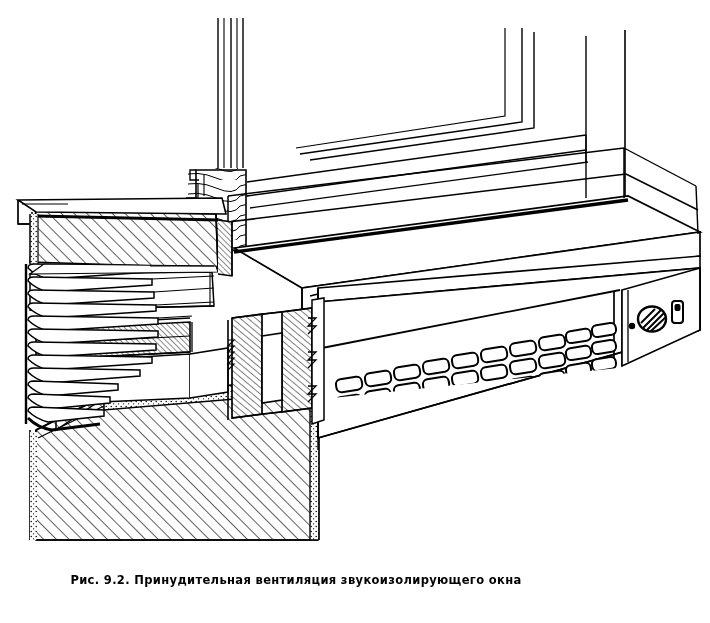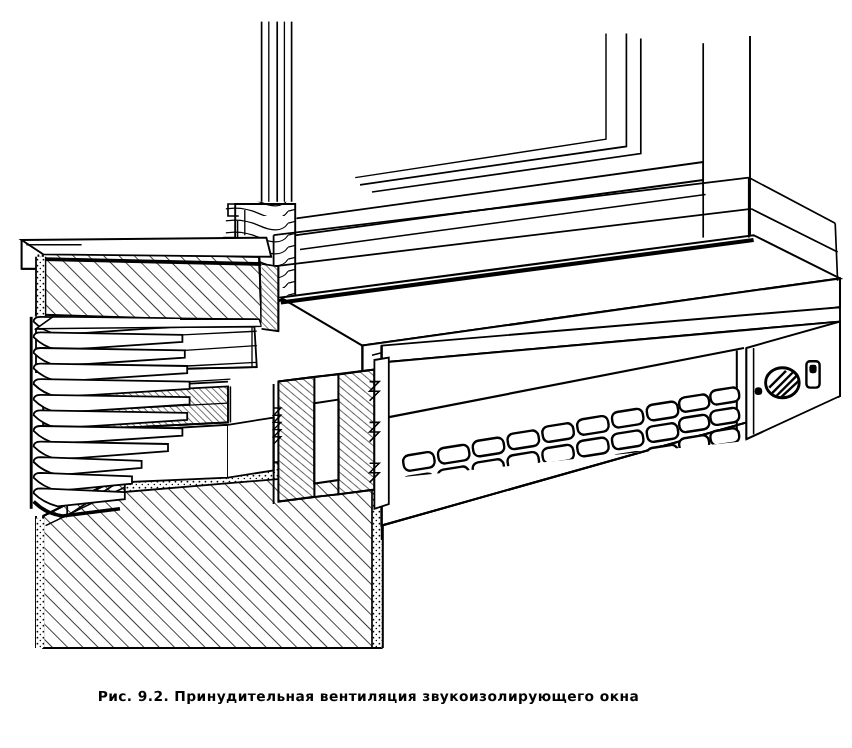--- a/index.html
+++ b/index.html
@@ -23,21 +23,21 @@
   #drawing-svg {
     position: absolute;
     left: 0;
     top: 0;
     width: 710px;
     height: 623px;
     display: block;
   }
   .caption-bar {
     position: absolute;
-    left: 11px;
+    left: 0;
     top: 573px;
     width: 592px;
     text-align: center;
     font-family: "DejaVu Sans", sans-serif;
     font-size: 11.5px;
     font-weight: bold;
     letter-spacing: 0.35px;
     color: #000000;
     white-space: nowrap;
   }

